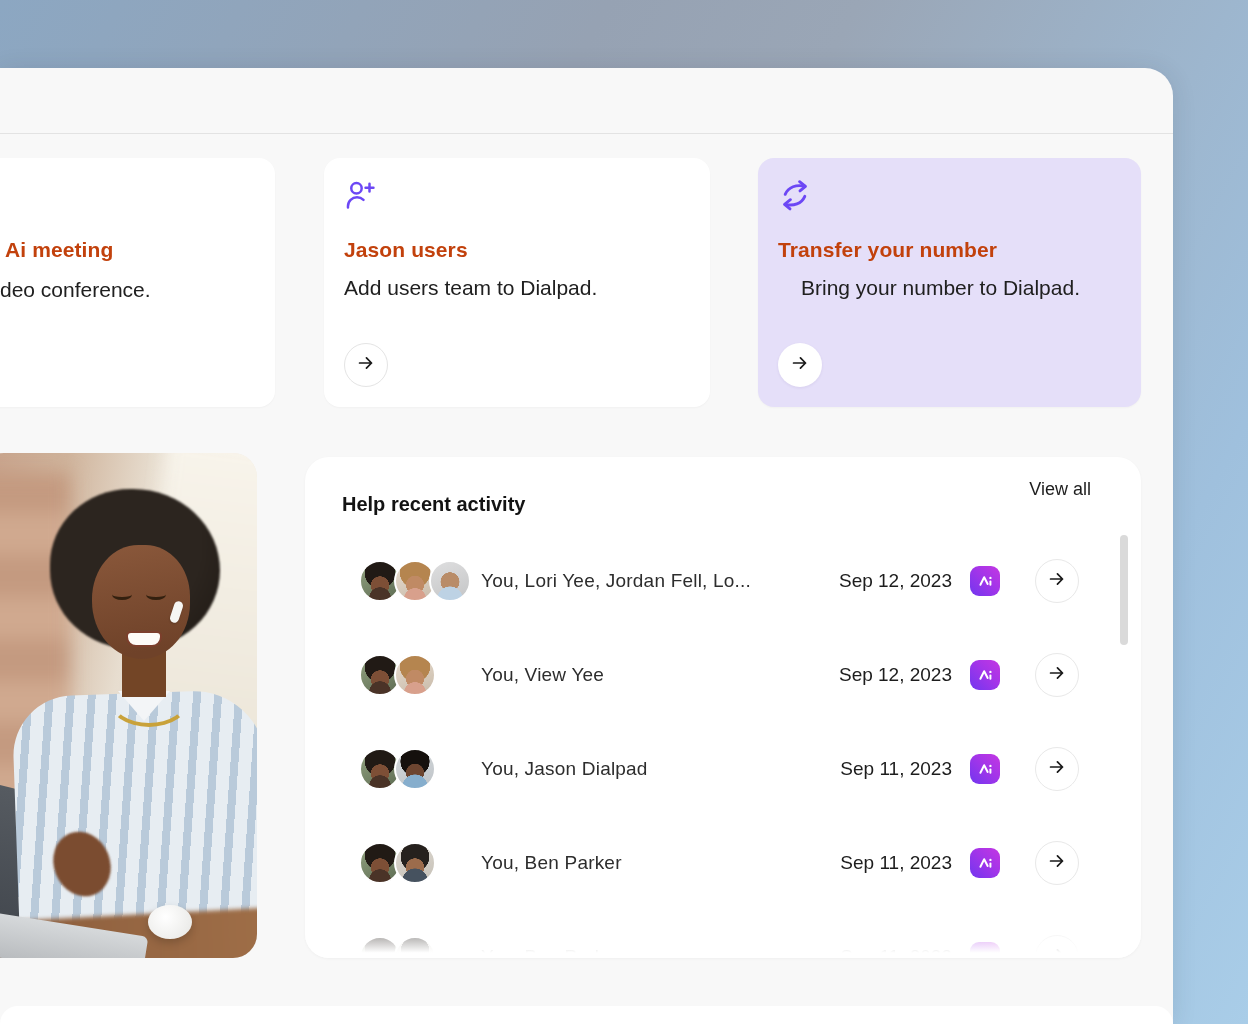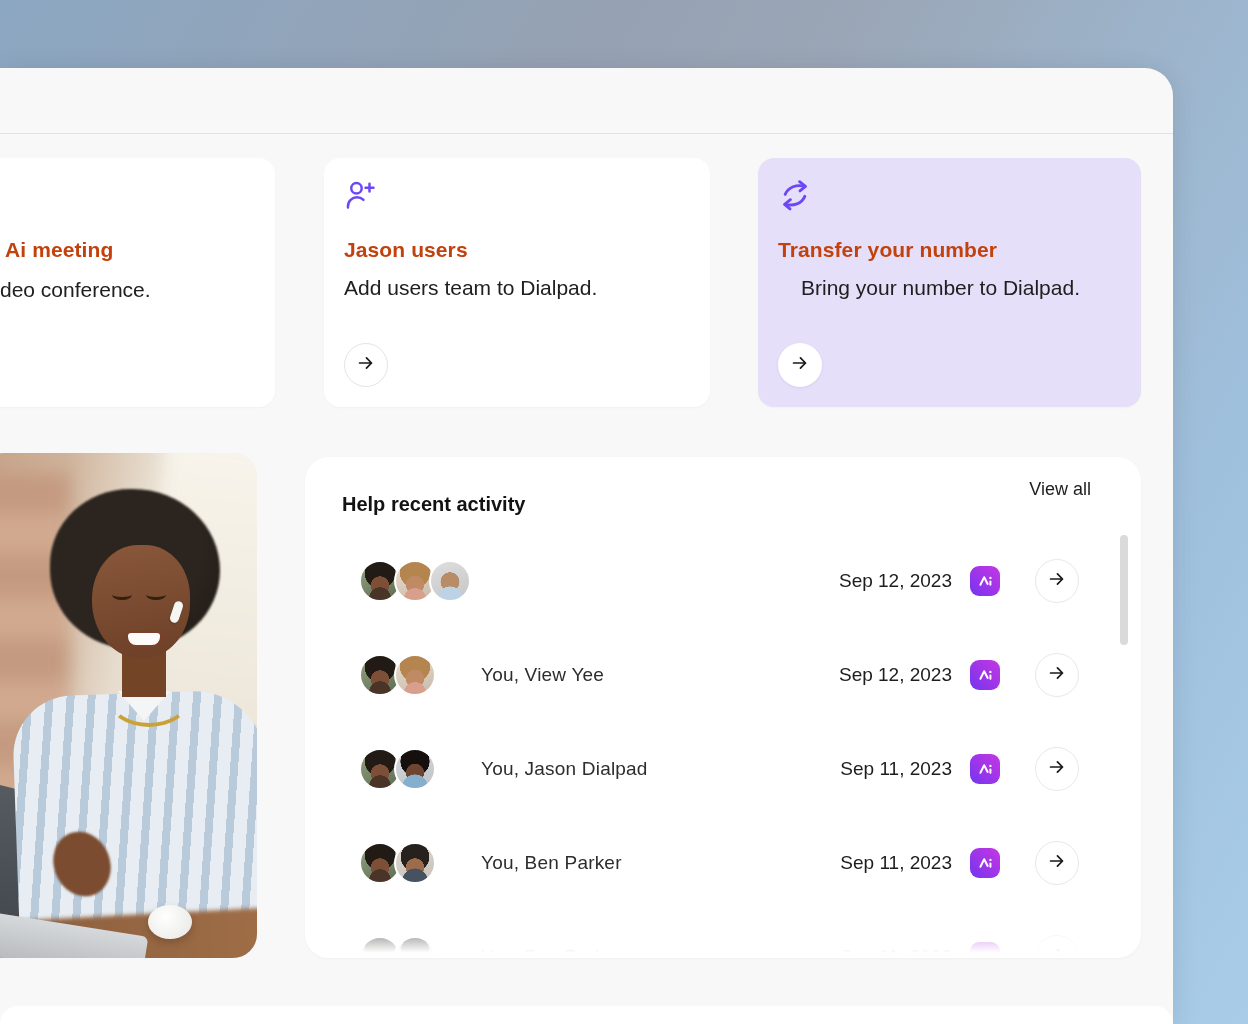--- a/index.html
+++ b/index.html
@@ -174,20 +174,21 @@
     <div class="act-viewall">View all</div>
 
     <div class="rows">
 
       <div class="row">
         <div class="avatars">
           <div class="avatar av-w1"></div>
           <div class="avatar av-w2"></div>
           <div class="avatar av-m1"></div>
         </div>
+        <div class="row-name">You, Lori Yee, Jordan Fell, Lo...</div>
         <div class="row-date">Sep 12, 2023</div>
         <div class="ai-badge">
           <svg width="20" height="20" viewBox="0 0 24 24" fill="none">
             <path d="M6.5 16.5 L11 7.5 L15.2 15.5" stroke="#fff" stroke-width="2.4" stroke-linecap="round" stroke-linejoin="round"></path>
             <path d="M18.5 12.5 v4" stroke="#fff" stroke-width="2.4" stroke-linecap="round"></path>
             <circle cx="18.5" cy="8.3" r="1.4" fill="#fff"></circle>
           </svg>
         </div>
         <div class="row-arrow">
           <span>

